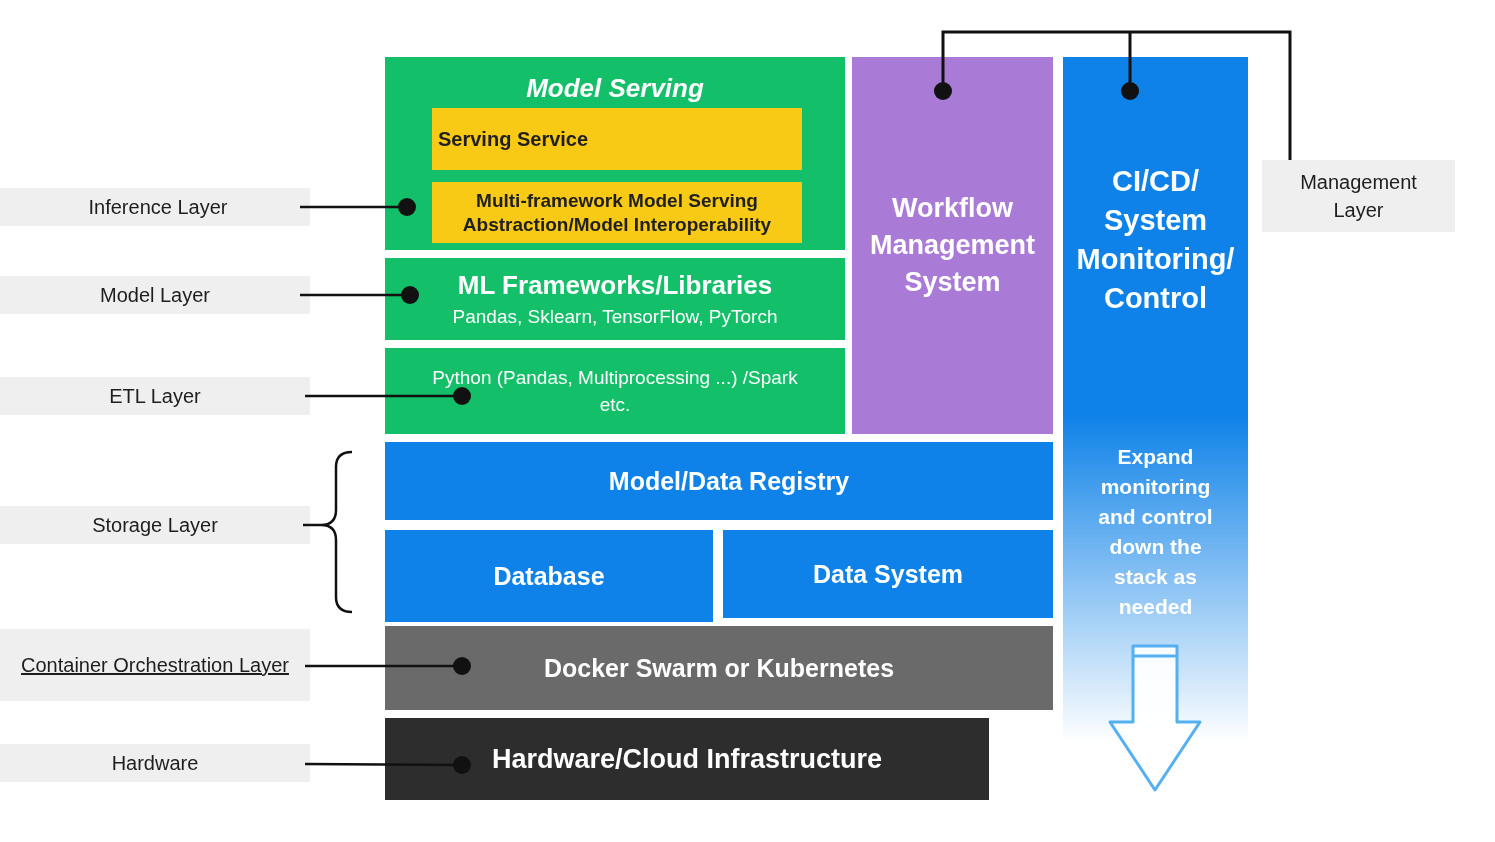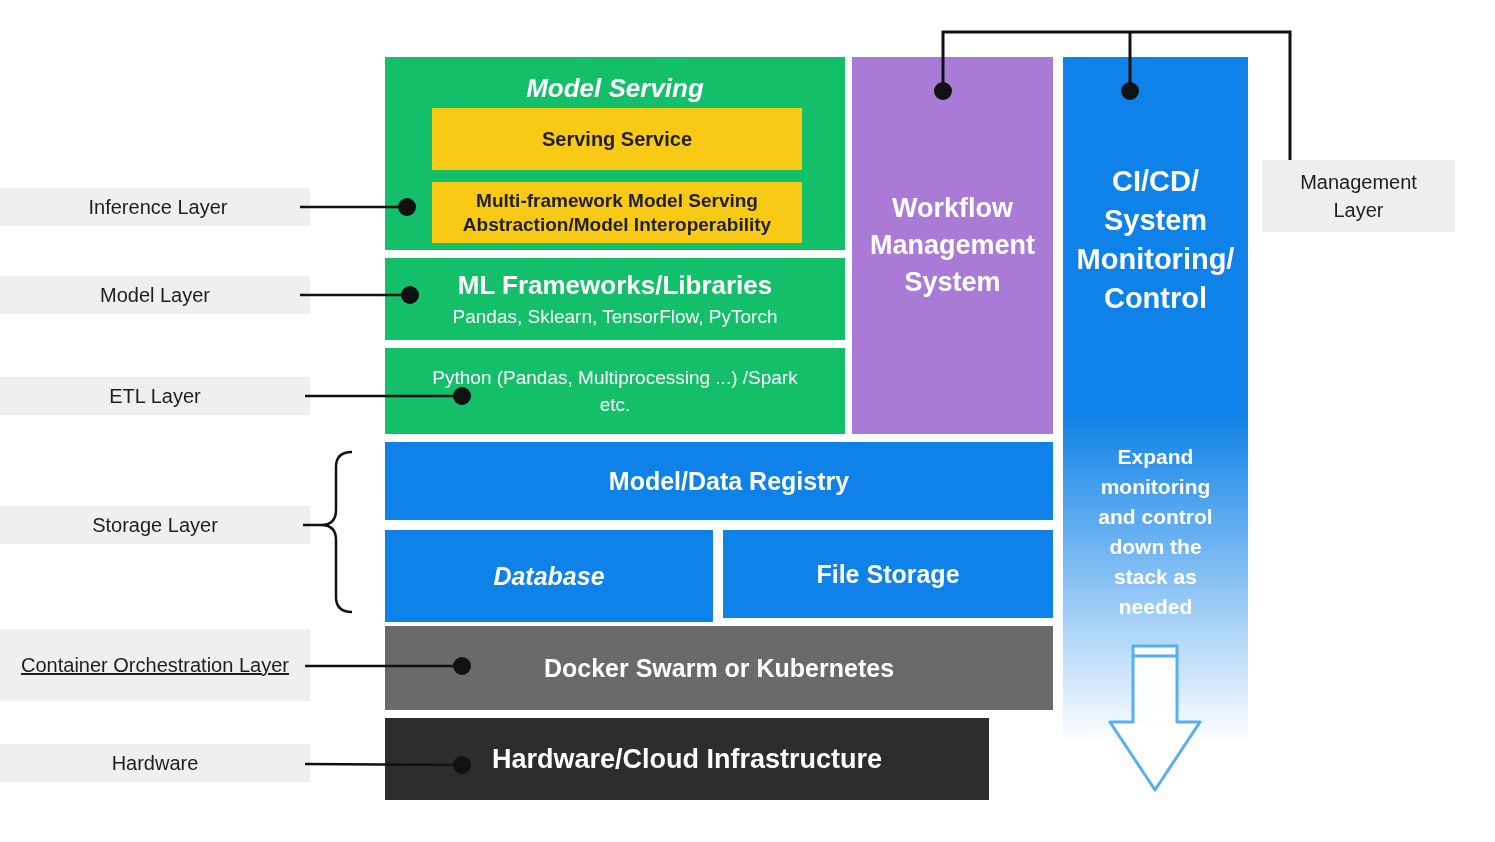--- a/index.html
+++ b/index.html
@@ -27,21 +27,21 @@
 
   .block-title-lg{font-size:26px; font-weight:bold;}
   .block-title-md{font-size:25px; font-weight:bold;}
   .subtitle{font-size:19px; font-weight:400; margin-top:5px;}
 
   .model-serving{padding-top:14px;}
   .ms-title{position:absolute; top:16px; left:0; width:100%; font-size:26px; font-weight:bold;font-style:italic;}
   .yellow-box{
     position:absolute; left:47px; width:370px; background:var(--yellow);
     color:#1f1f1f; font-weight:bold; display:flex; align-items:center;
-    justify-content:center; text-align:center; padding:0 6px;
+    justify-content:flex-start; text-align:center; padding:0 6px;
   }
   .yellow-1{top:51px; height:62px; font-size:20px;}
   .yellow-2{top:125px; height:61px; font-size:19px; line-height:24px;}
 
   .etl-text{font-size:19px; font-weight:400; line-height:27px; padding:0 38px;}
 
   .purple-col{display:flex; align-items:center; justify-content:center;
     font-size:27px; font-weight:bold; line-height:37px; padding:0 14px;}
 
   .cicd-col{
@@ -100,25 +100,25 @@
   </div>
 
   <div class="block green flexc" style="left:385px;top:348px;width:460px;height:86px;">
     <div class="etl-text">Python (Pandas, Multiprocessing ...) /Spark etc.</div>
   </div>
 
   <div class="block blue flexc" style="left:385px;top:442px;width:668px;height:78px;padding-left:20px;">
     <div class="block-title-md">Model/Data Registry</div>
   </div>
 
-  <div class="block blue flexc" style="left:385px;top:530px;width:328px;height:92px;font-style:italic;">
+  <div class="block blue flexc" style="left:385px;top:530px;width:328px;height:92px;">
     <div class="block-title-md">Database</div>
   </div>
   <div class="block blue flexc" style="left:723px;top:530px;width:330px;height:88px;">
-    <div class="block-title-md">File Storage</div>
+    <div class="block-title-md">Data System</div>
   </div>
 
   <div class="block grayb flexc" style="left:385px;top:626px;width:668px;height:84px;">
     <div class="block-title-md">Docker Swarm or Kubernetes</div>
   </div>
 
   <div class="block darkb flexc" style="left:385px;top:718px;width:604px;height:82px;">
     <div style="font-size:27px;font-weight:bold;">Hardware/Cloud Infrastructure</div>
   </div>
 

